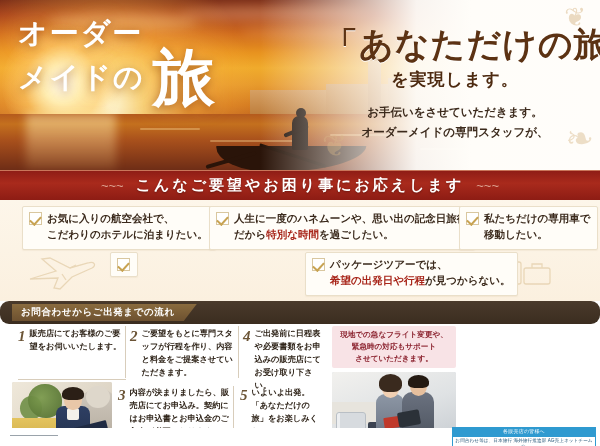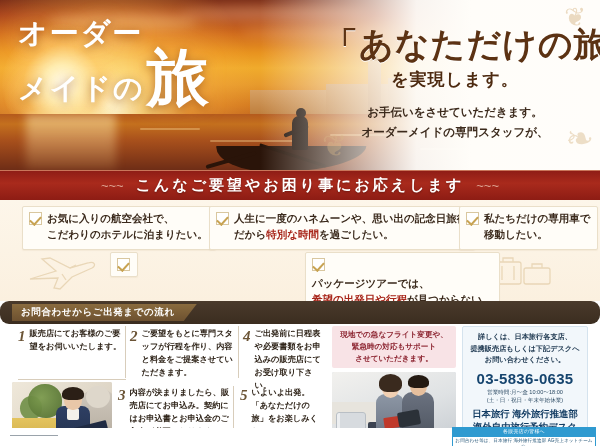--- a/index.html
+++ b/index.html
@@ -91,21 +91,21 @@
     background:#241207; transform:rotate(18deg); border-radius:2px;
   }
   
   .hero-title {
     position:absolute; left:18px; top:18px; z-index:5;
     color:#fff;
     text-shadow:0 2px 10px rgba(120,45,10,.55), 0 0 22px rgba(255,190,110,.4);
     font-family:"Liberation Serif", serif;
   }
   .ht-l1 { font-size:29px; letter-spacing:2px; font-weight:700; line-height:1.05; }
-  .ht-row { display:flex; align-items:flex-end; margin-top:2px; }
+  .ht-row { display:flex; align-items:center; gap:6px; margin-top:2px; }
   .ht-l2 { font-size:29px; letter-spacing:2px; font-weight:700; line-height:1.05; }
   .ht-big { font-size:62px; font-weight:700; line-height:.92; margin-left:2px; margin-bottom:-4px; }
 
   
   .hero-right { position:absolute; right:14px; top:22px; width:262px; z-index:6; text-align:center; }
   .hr-main {
     font-family:"Liberation Serif", serif;
     font-size:34px; font-weight:700; color:#5c3213; letter-spacing:1px;
     white-space:nowrap; text-shadow:0 1px 0 rgba(255,255,255,.9);
   }
@@ -164,21 +164,21 @@
   .chip-txt {
     font-family:"Liberation Serif", serif; font-size:10.5px; color:#3b2a1c;
     line-height:1.55; font-weight:700; white-space:nowrap;
   }
   .em { color:#a8261a; }
 
   .chip-1 { left:22px;  top:6px;  }
   .chip-2 { left:209px; top:6px;  }
   .chip-3 { left:459px; top:6px;  }
   .chip-4 { left:110px; top:52px; }
-  .chip-5 { left:305px; top:52px;flex-direction:column; }
+  .chip-5 { left:305px; top:52px; }
 
   
   .flow { position:relative; width:600px; height:145px; background:#fff; }
   .flow-head {
     position:relative; width:600px; height:23px;
     background:linear-gradient(to bottom,#4a3a2b,#3b2d20);
     border-radius:9px;
   }
   .flow-tab {
     position:absolute; left:12px; top:3px; height:17px;
@@ -504,36 +504,20 @@
         <div class="pc-w-b"></div>
         <div class="pc-w-h"></div>
         <div class="pc-w-hr"></div>
         <div class="pc-m-b"></div>
         <div class="pc-m-h"></div>
         <div class="pc-m-hr"></div>
         <div class="pc-doc"></div>
         <div class="pc-tab"></div>
       </div>
 
-      <div class="contact">
-        <div class="ct-lead">
-          <div>詳しくは、日本旅行各支店、</div>
-          <div>提携販売店もしくは下記デスクへ</div>
-          <div>お問い合わせください。</div>
-        </div>
-        <div class="ct-tel">03-5836-0635</div>
-        <div class="ct-hours">
-          <div>営業時間:月〜金 10:00〜18:00</div>
-          <div>(土・日・祝日・年末年始休業)</div>
-        </div>
-        <div class="ct-org">
-          <div>日本旅行 海外旅行推進部</div>
-          <div>海外自由旅行予約デスク</div>
-        </div>
-      </div>
     </div>
   </div>
 
   <div class="footer">
     <div class="fb-line"></div>
     <div class="fb-stack">
       <div class="fb-top">各販売店の皆様へ</div>
       <div class="fb-bottom">お問合わせ等は、日本旅行 海外旅行推進部 AG売上ネットチームへ</div>
     </div>
   </div>

